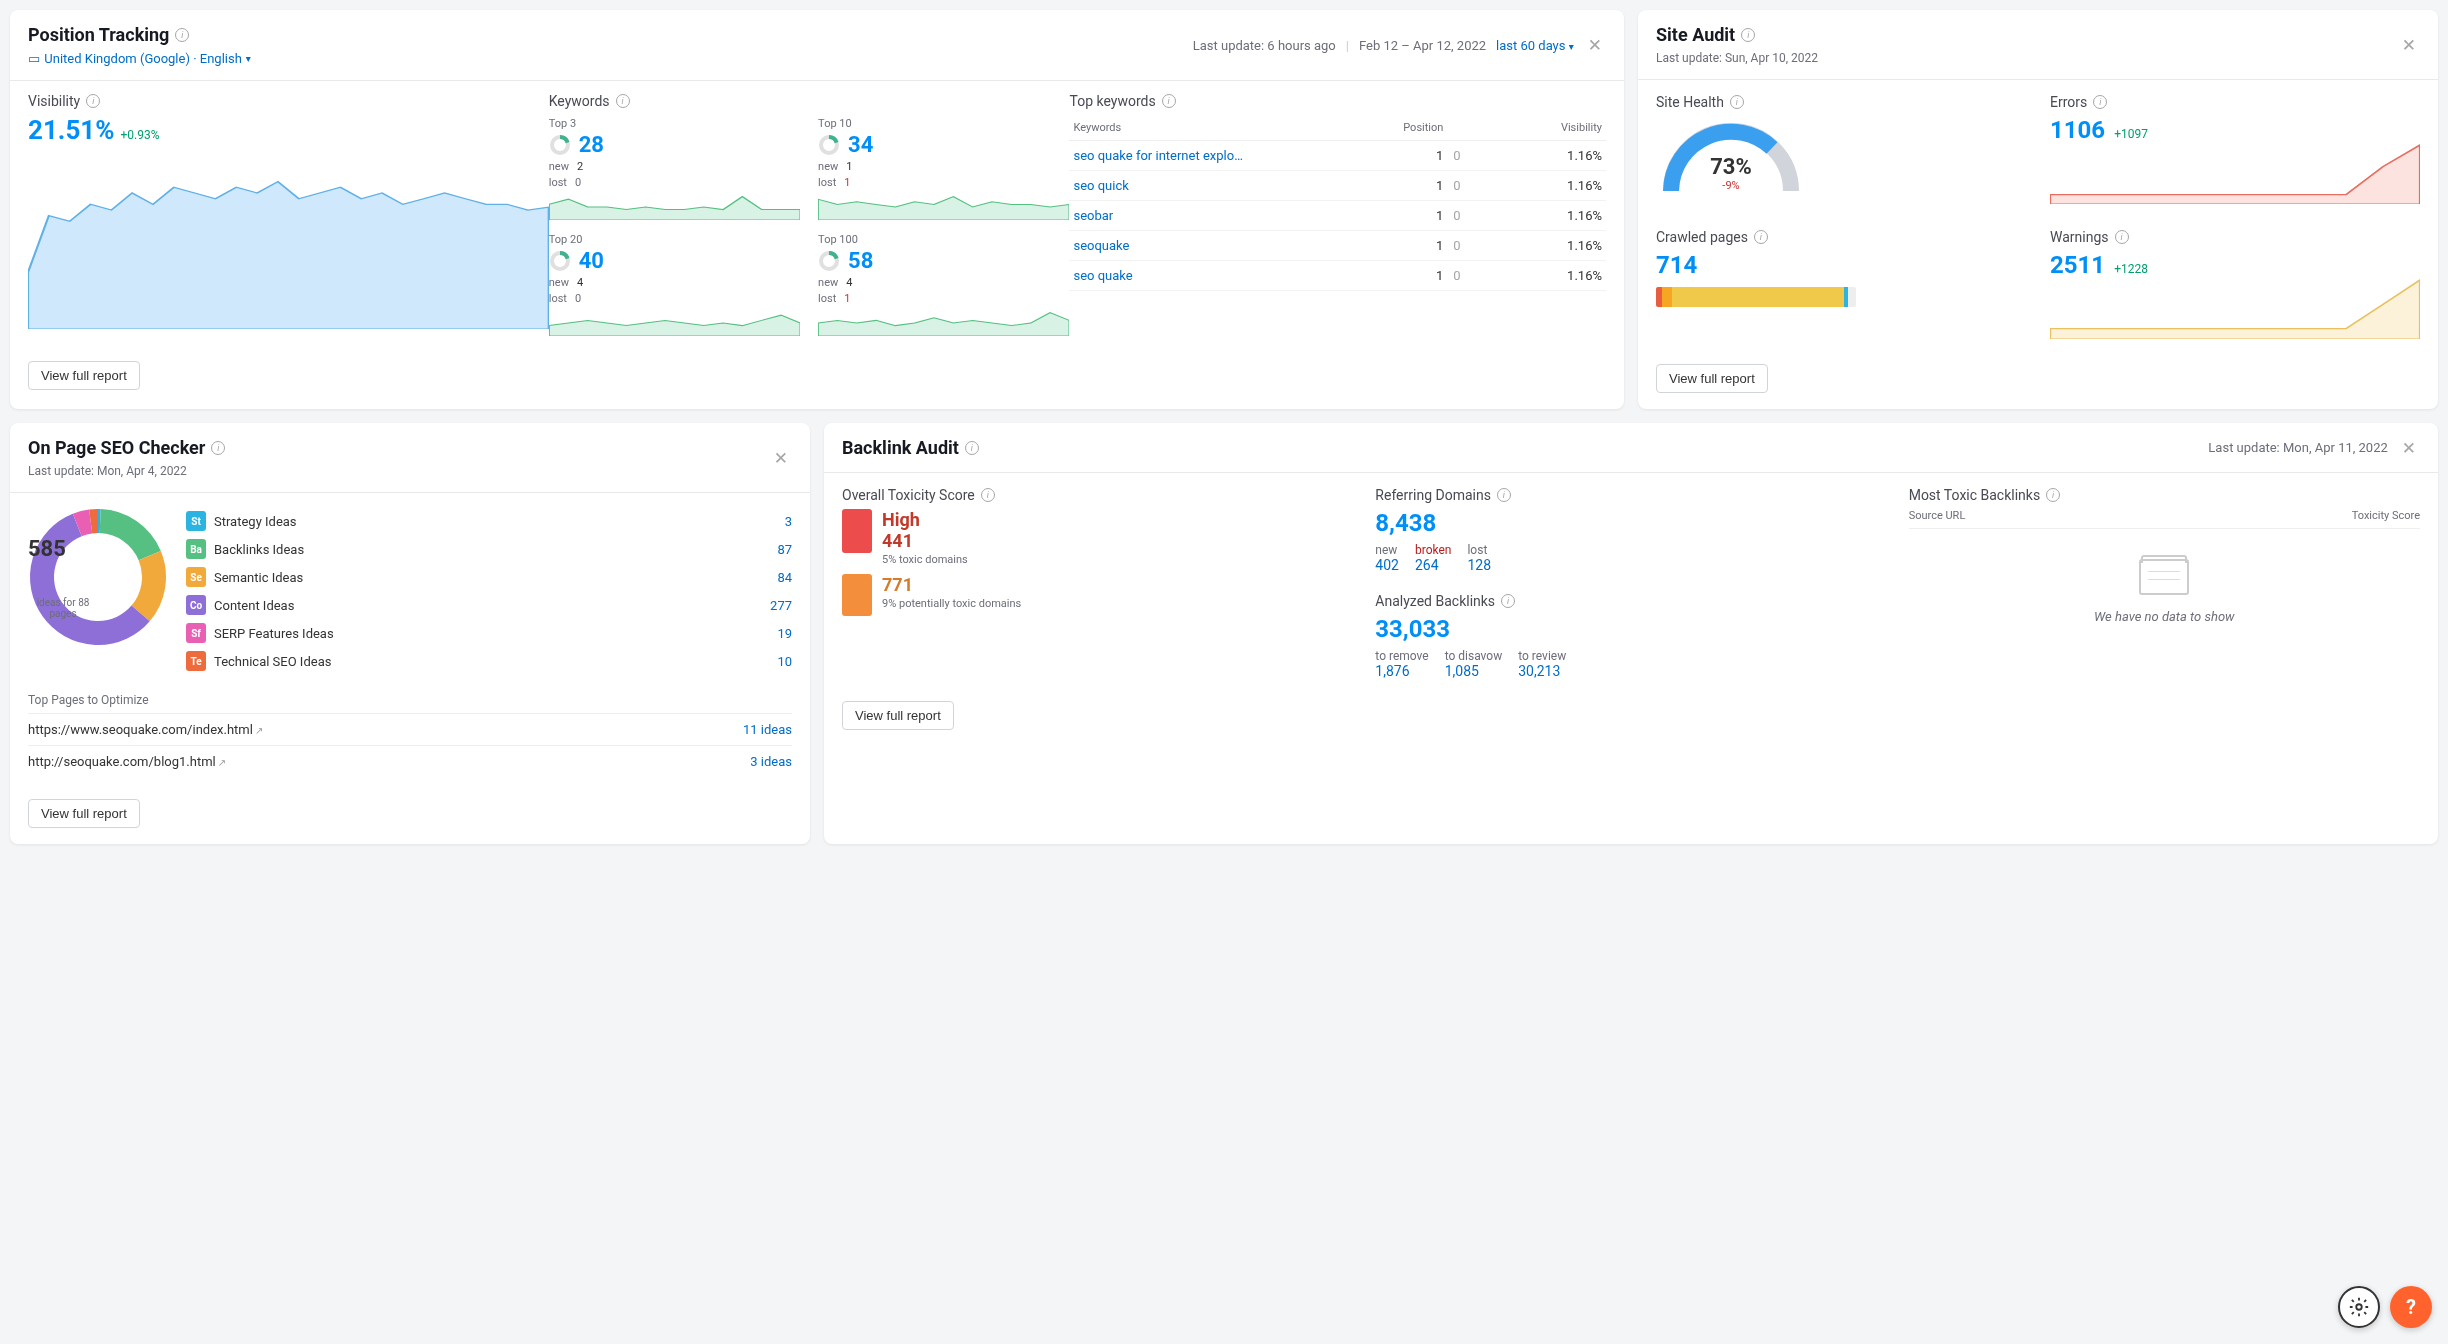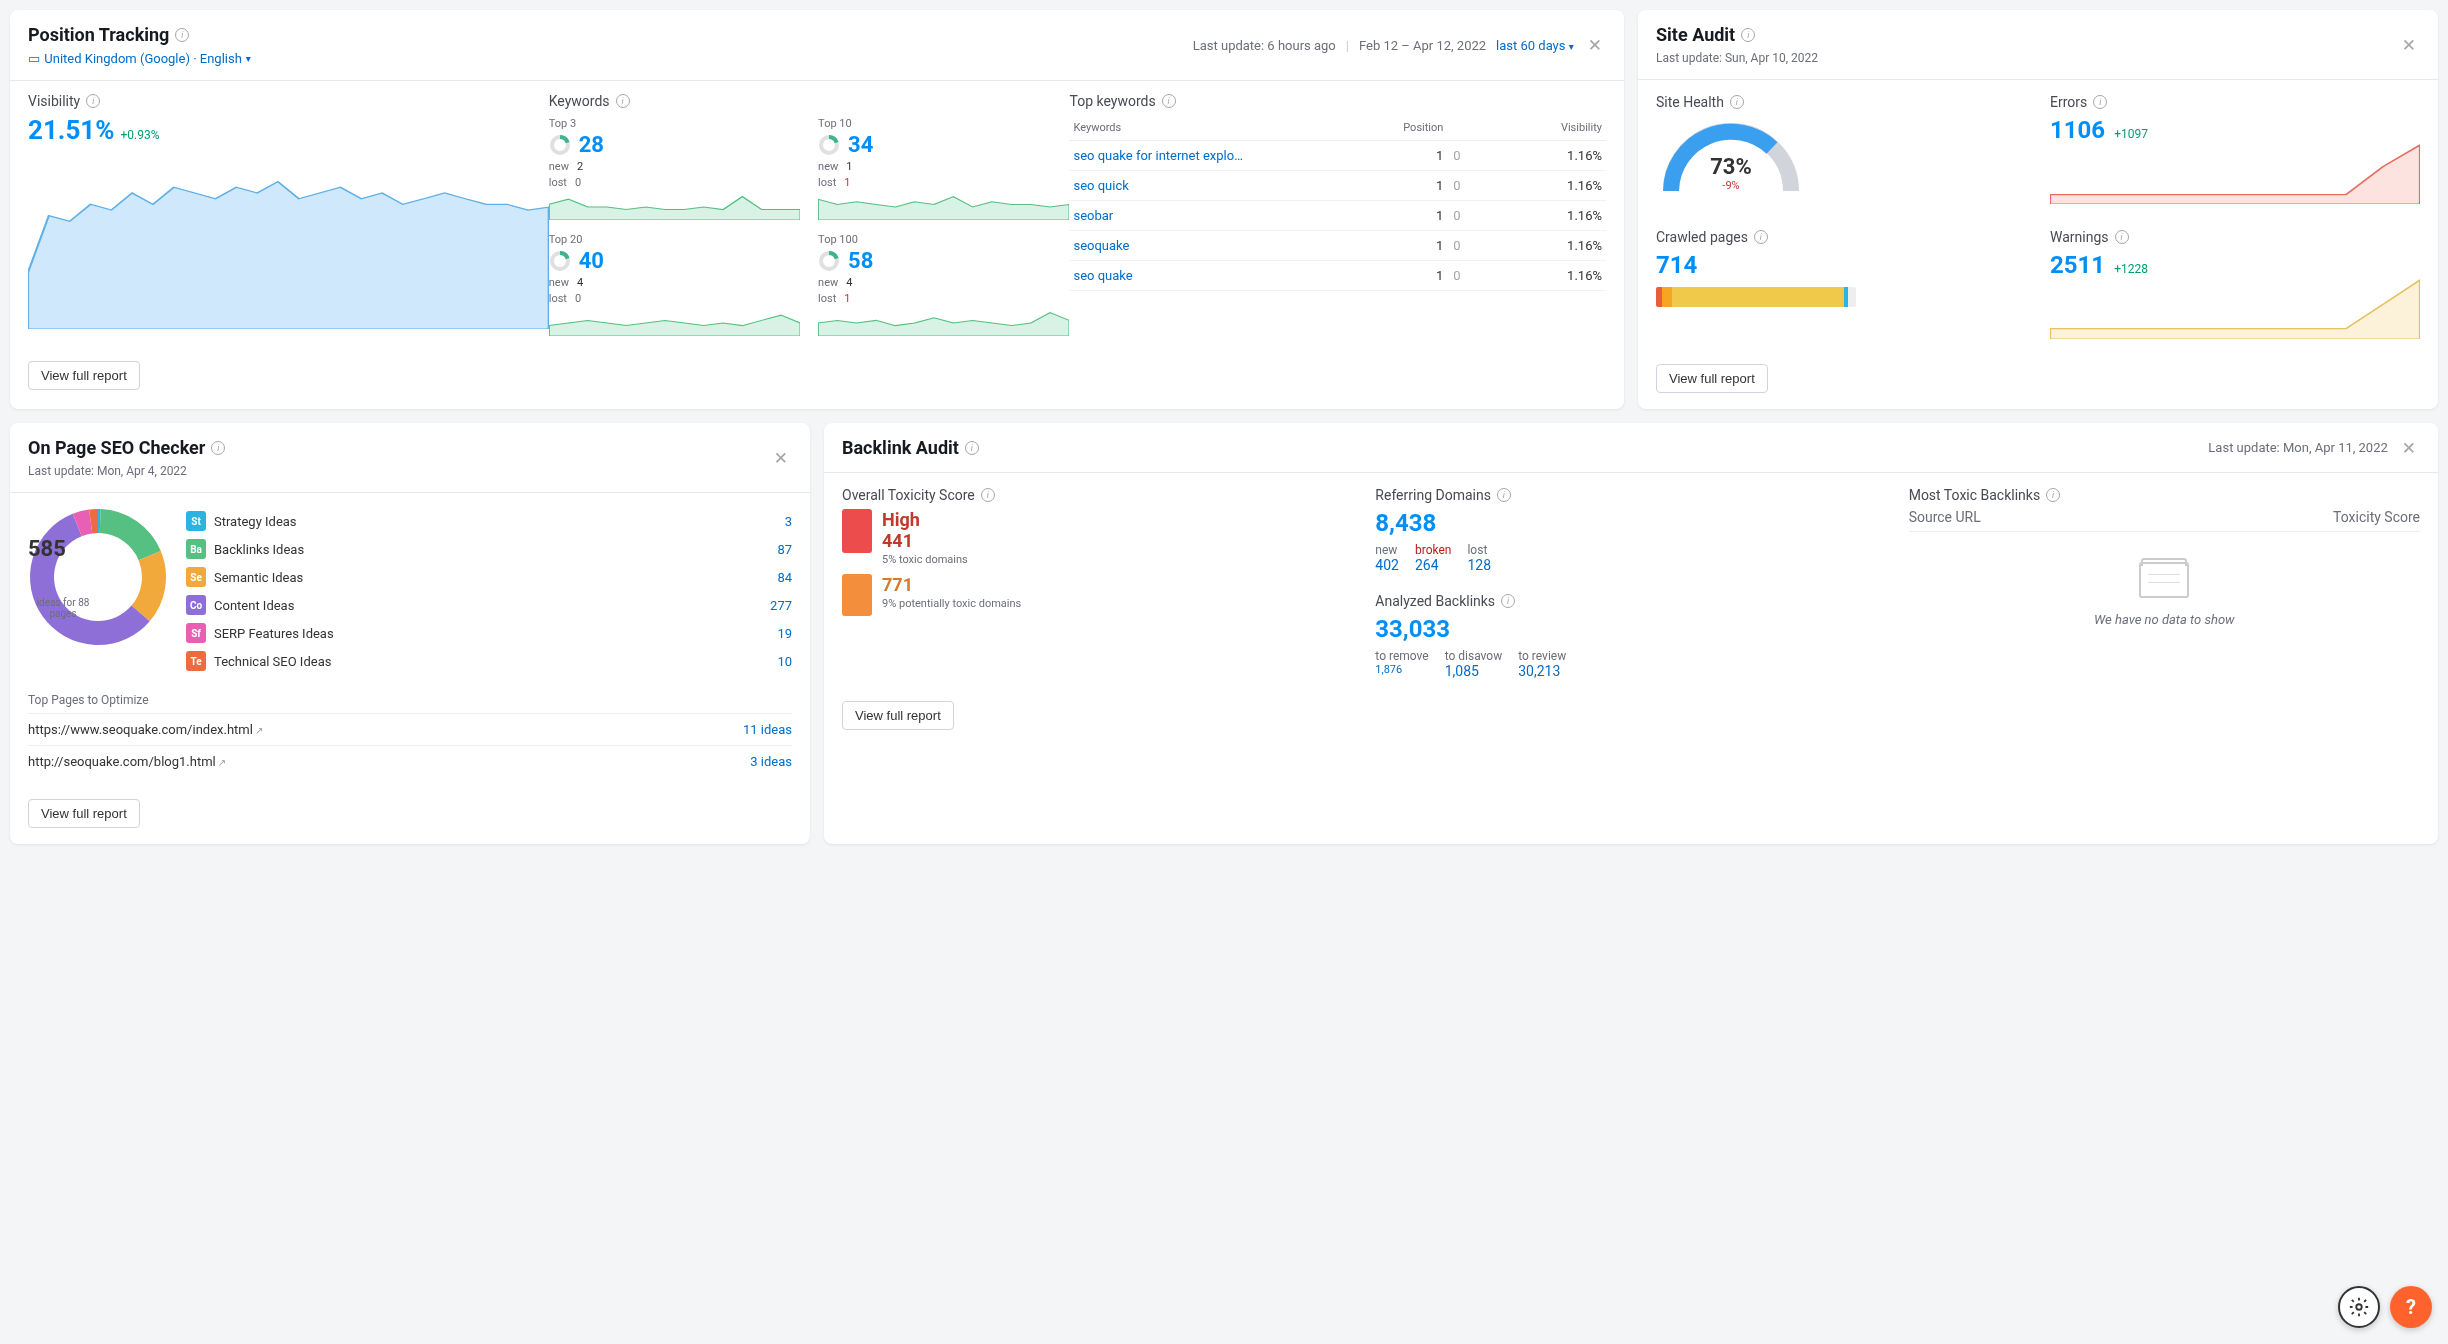--- a/index.html
+++ b/index.html
@@ -73,21 +73,21 @@
 .ext-icon{font-size:10px;color:#999;margin-left:2px;}
 .bl-body{padding:14px 18px;display:grid;grid-template-columns:1fr 1fr 1fr;gap:22px;}
 .tox-row{display:flex;align-items:flex-start;gap:10px;margin-bottom:8px;}
 .tox-bar{width:30px;border-radius:3px;}
 .tb1{height:44px;background:#ed4c4c;}
 .tb2{height:42px;background:#f38e3c;}
 .tb3{height:40px;background:#3fb28f;position:relative;}
 .tb3::after{content:"";position:absolute;bottom:8px;left:-2px;right:-2px;height:6px;background:#fff;transform:skewY(-10deg);}
 .tox-v{font-size:18px;font-weight:700;}
 .tox-sub{font-size:11px;color:#6c6e79;margin-top:2px;}
-.mini-th{display:flex;justify-content:space-between;font-size:14px;color:#6c6e79;padding-bottom:6px;border-bottom:1px solid #eee;}
+.mini-th{display:flex;justify-content:space-between;font-size:11px;color:#6c6e79;padding-bottom:6px;border-bottom:1px solid #eee;}
 .no-data{text-align:center;margin-top:30px;}
 .no-data-icon{width:50px;height:36px;border:2px solid #ccc;margin:0 auto 14px;position:relative;border-radius:3px;}
 .no-data-icon::before{content:"";position:absolute;top:-6px;left:0;right:0;height:6px;border:2px solid #ccc;border-bottom:none;border-radius:3px 3px 0 0;}
 .no-data-icon::after{content:"";position:absolute;top:30%;left:15%;right:15%;height:1px;background:#ddd;box-shadow:0 8px 0 #ddd;}
 .fab{position:fixed;bottom:16px;border-radius:50%;width:42px;height:42px;display:flex;align-items:center;justify-content:center;cursor:pointer;box-shadow:0 2px 6px rgba(0,0,0,0.2);}
 .fab-gear{right:68px;background:#fff;border:2px solid #333;}
 .fab-help{right:16px;background:#ff622d;color:#fff;font-size:20px;font-weight:700;}
 .gear-svg{width:22px;height:22px;}
 </style>
 </head>
@@ -470,21 +470,21 @@
           </div>
       <div style="margin-top:20px;">
         <div class="sec-label">
               <span>Analyzed Backlinks</span>
               <span class="info-icon">i</span>
             </div>
         <div class="err-val">33,033</div>
         <div style="display:flex;gap:16px;margin-top:6px;" id="an-sub">
               <div>
                 <div style="font-size:12px;color:#6c6e79">to remove</div>
-                <div class="link" style="font-size:11px">1,876</div>
+                <div class="link" style="font-size:14px">1,876</div>
               </div>
               <div>
                 <div style="font-size:12px;color:#6c6e79">to disavow</div>
                 <div class="link" style="font-size:14px">1,085</div>
               </div>
               <div>
                 <div style="font-size:12px;color:#6c6e79">to review</div>
                 <div class="link" style="font-size:14px">30,213</div>
               </div>
             </div>

